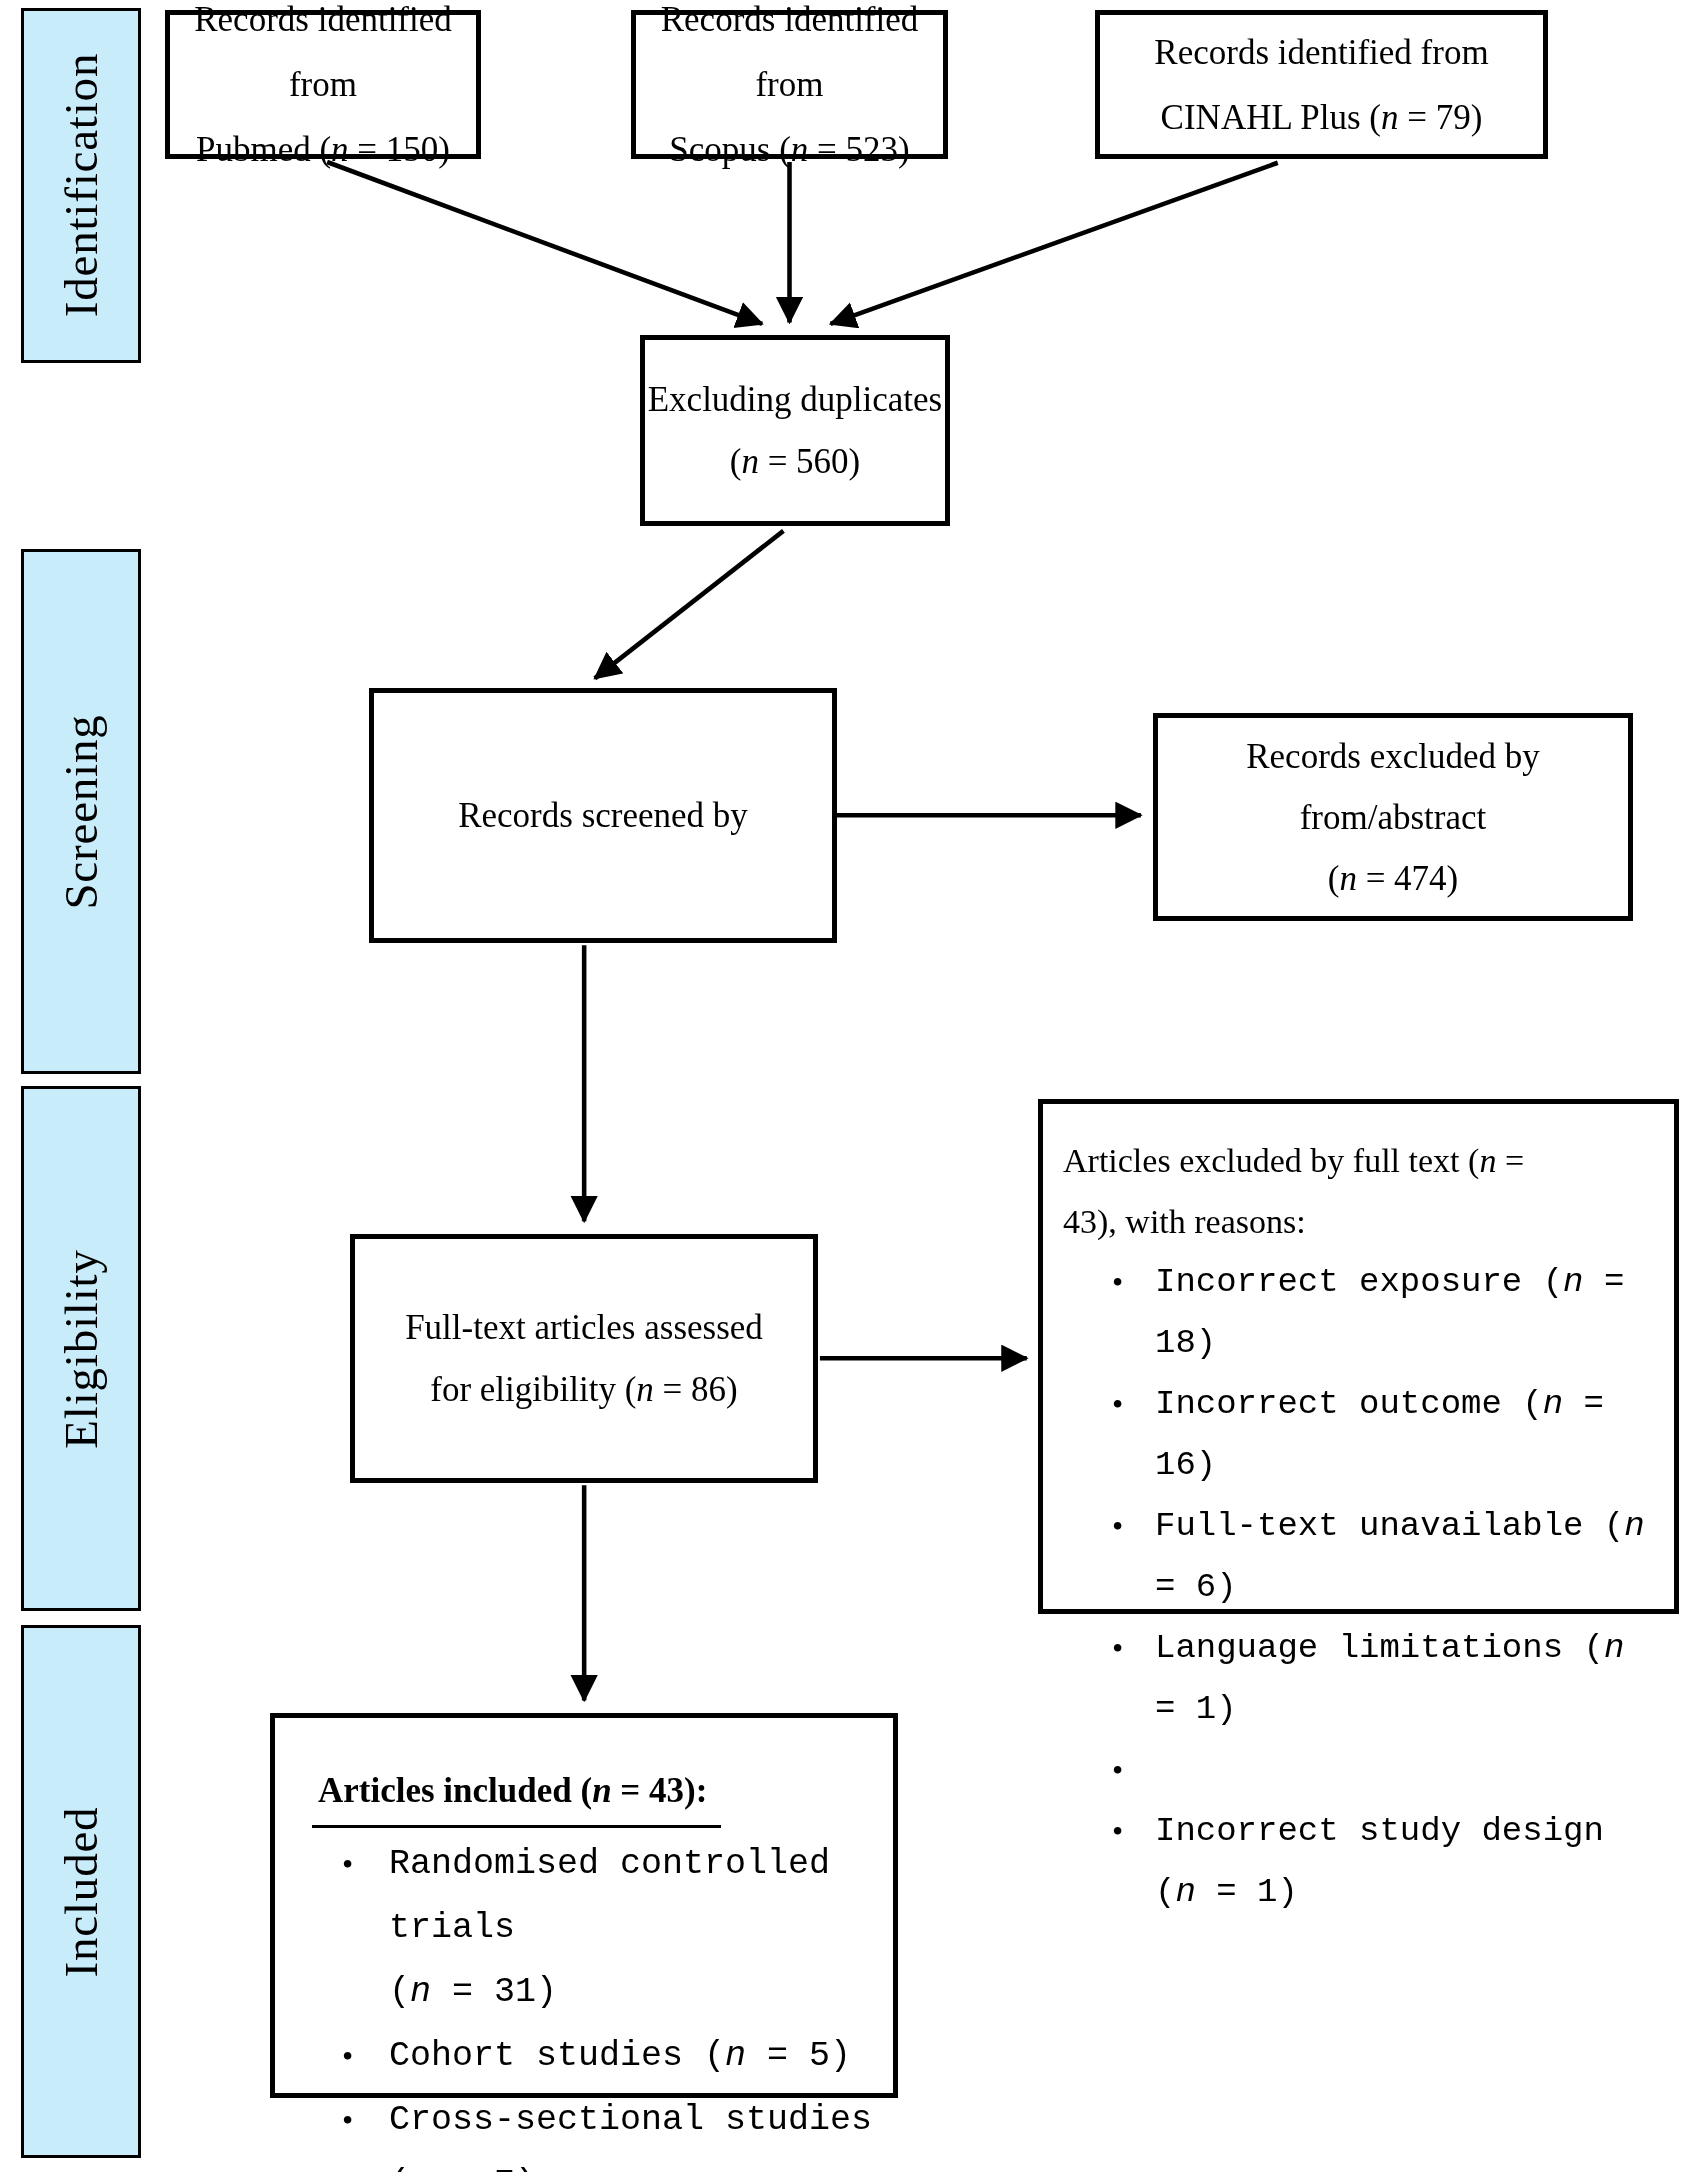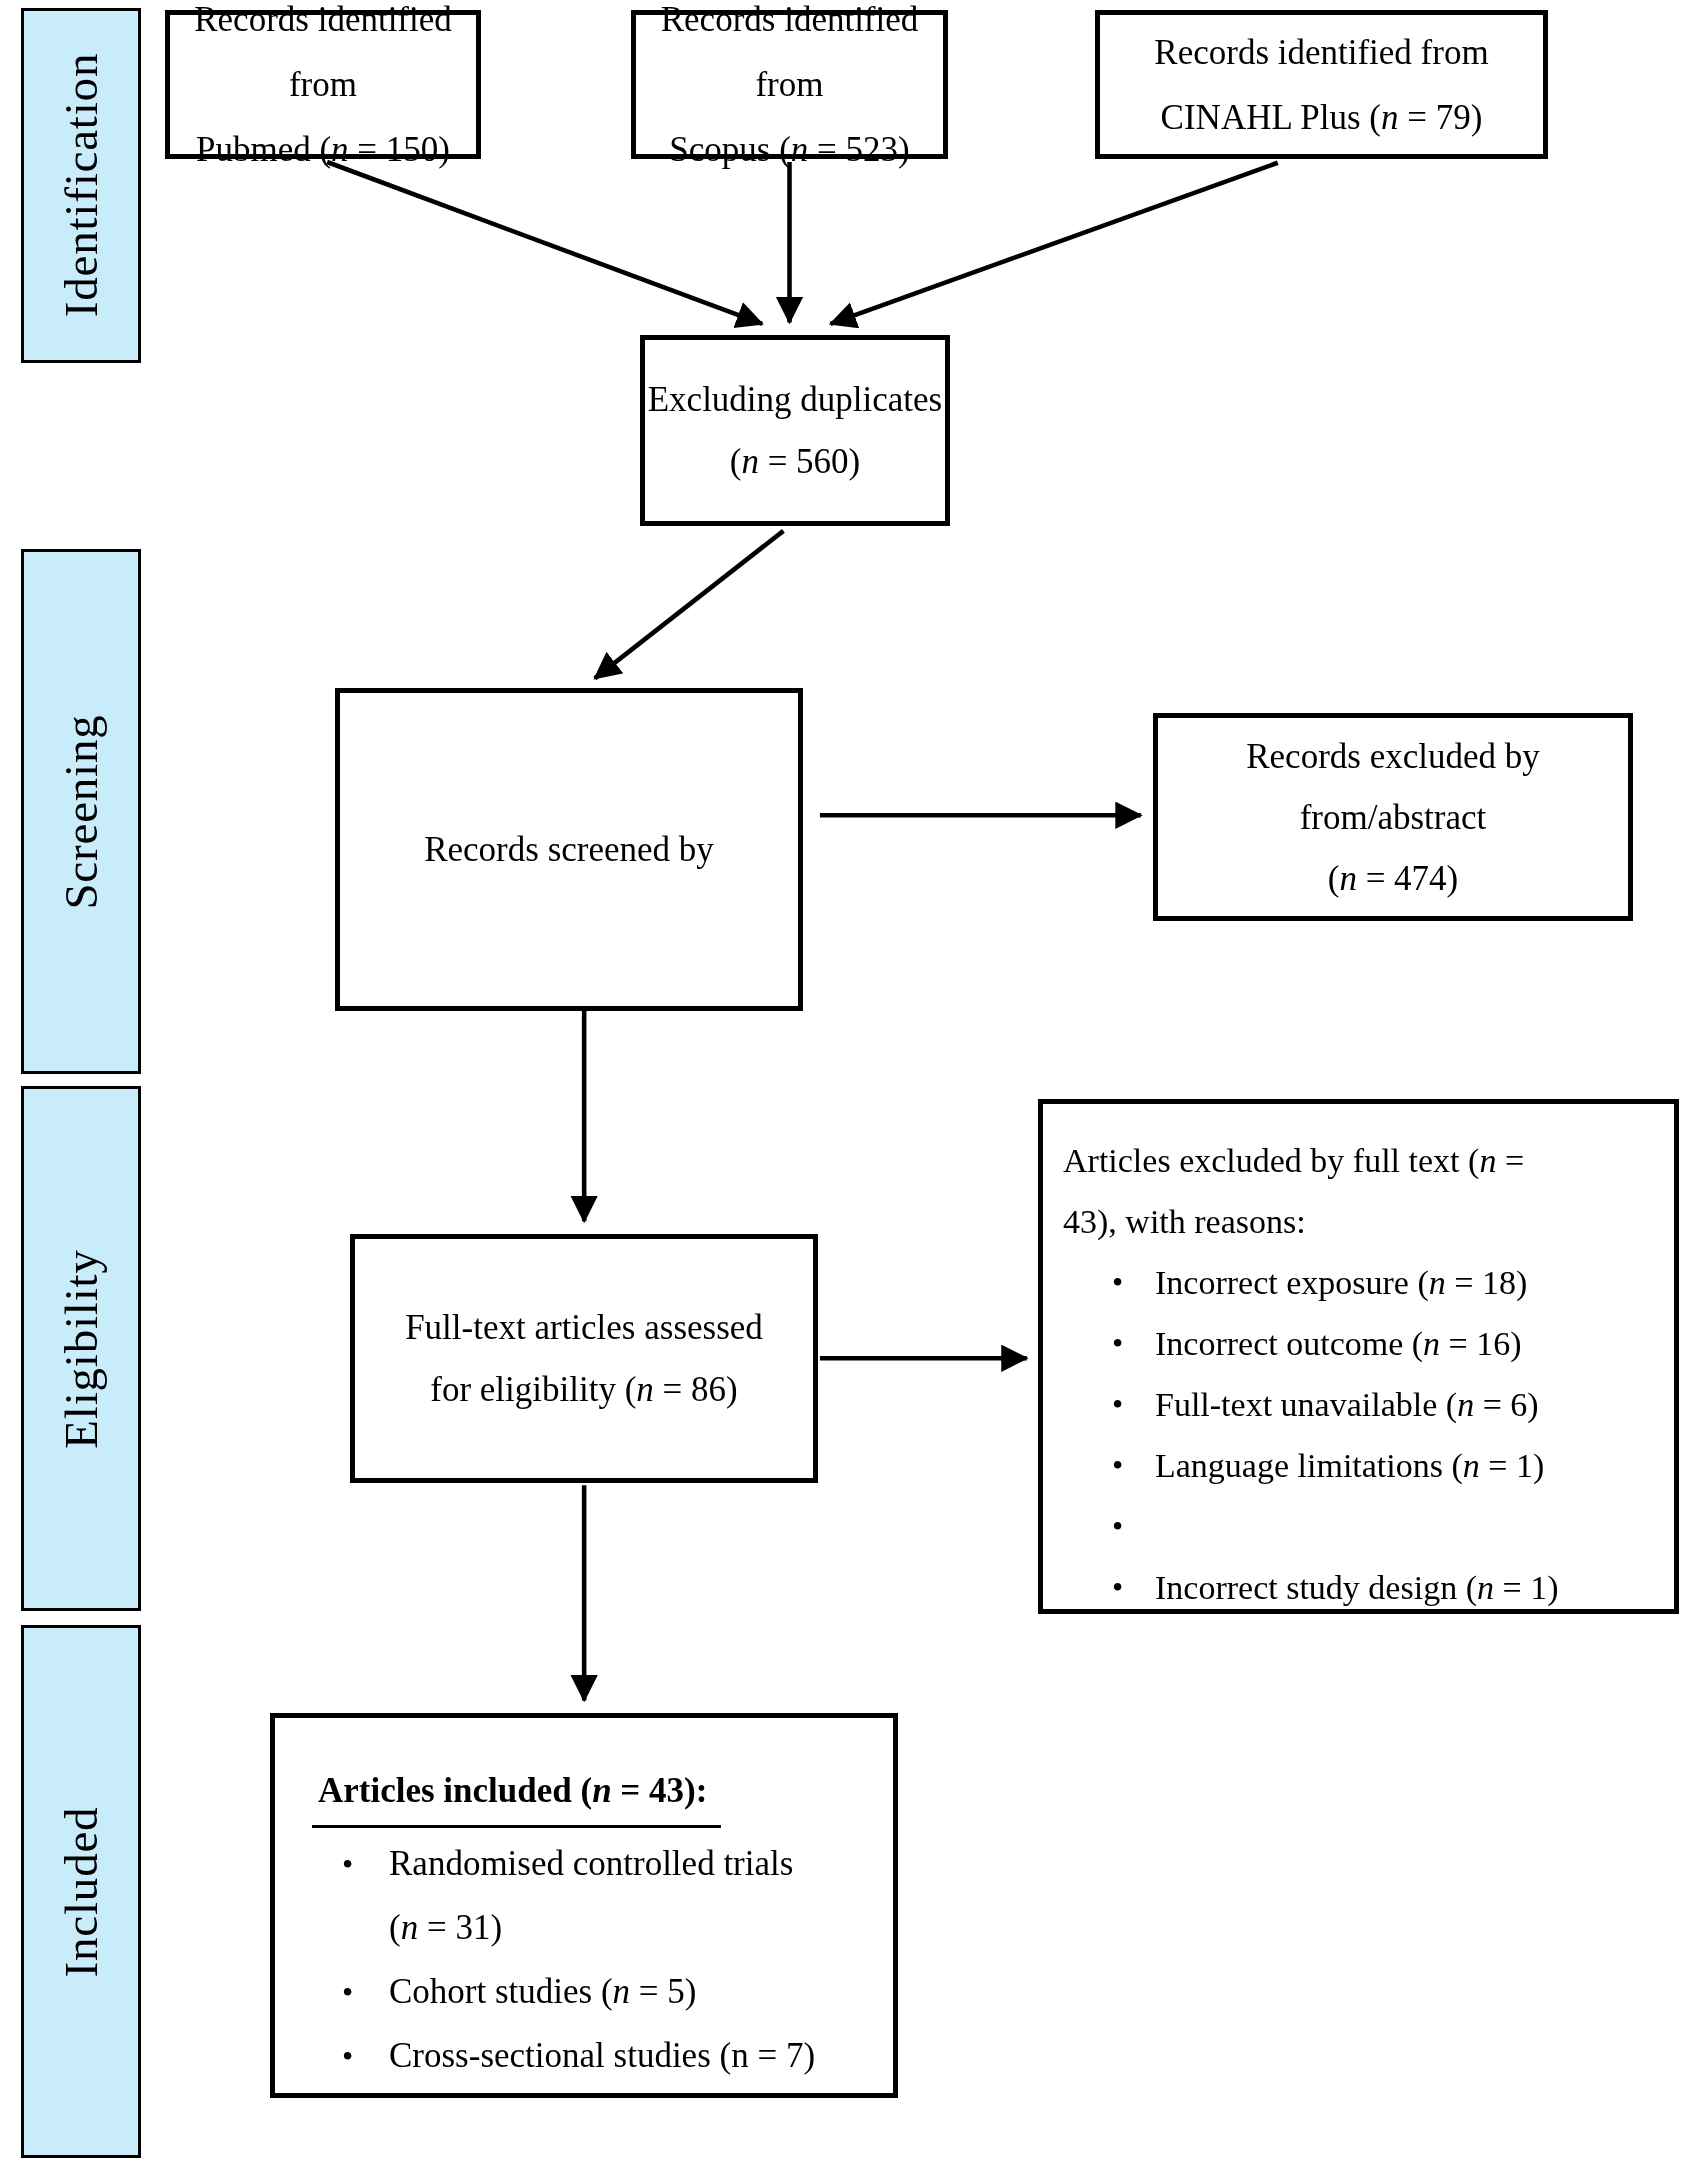--- a/index.html
+++ b/index.html
@@ -32,36 +32,36 @@
     box-sizing:border-box;z-index:2;font-size:35px;line-height:62px;
   }
   .fbox.center{
     display:flex;flex-direction:column;justify-content:center;
     text-align:center;
   }
   #box-pubmed{left:165px;top:10px;width:316px;height:149px;line-height:65px;}
   #box-scopus{left:631px;top:10px;width:317px;height:149px;line-height:65px;}
   #box-cinahl{left:1095px;top:10px;width:453px;height:149px;line-height:65px;}
   #box-duplicates{left:640px;top:335px;width:310px;height:191px;}
-  #box-screened{left:335px;top:688px;width:468px;height:323px;}
+  #box-screened{left:369px;top:688px;width:468px;height:255px;}
   #box-excluded-title{left:1153px;top:713px;width:480px;height:208px;line-height:61px;}
   #box-fulltext{left:350px;top:1234px;width:468px;height:249px;}
   #box-reasons{
     left:1038px;top:1099px;width:641px;height:515px;
     font-size:34px;line-height:61px;padding:26px 10.6px 0 20px;
   }
   #box-included{
     left:270px;top:1713px;width:628px;height:385px;
     font-size:35px;line-height:64px;padding:41px 10.6px 0 37px;
   }
   .line{display:block;}
   .bullet-row{display:flex;align-items:flex-start;}
   .bullet-mark{flex:0 0 43px;margin-left:49px;font-size:32px;}
   #box-included .bullet-mark{margin-left:30px;flex:0 0 47px;}
-  .bullet-text{flex:1;}
+  .bullet-text{flex:1;font-family:Liberation Mono, monospace;}
   .included-heading{
     font-weight:bold;display:inline-block;
     border-bottom:3px solid #000;padding:0 13.7px 1.5px 6px;margin-bottom:4.6px;
   }
 </style>
 </head>
 <body>
 
 <div id="canvas">
 

